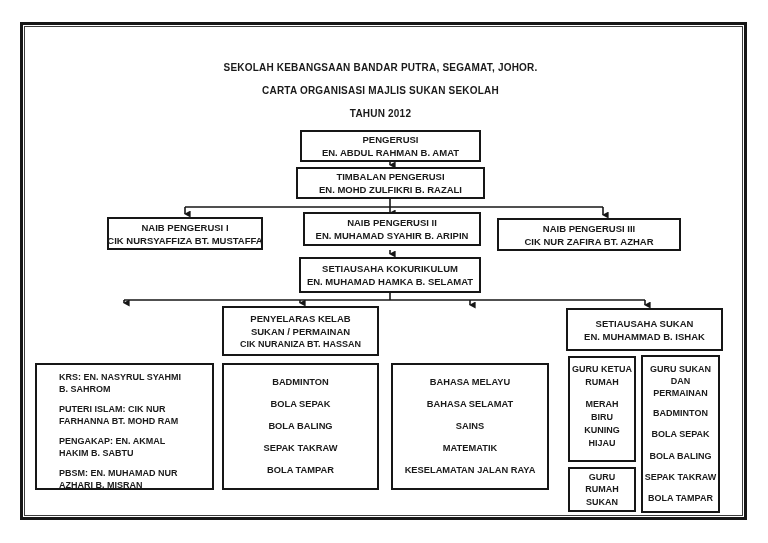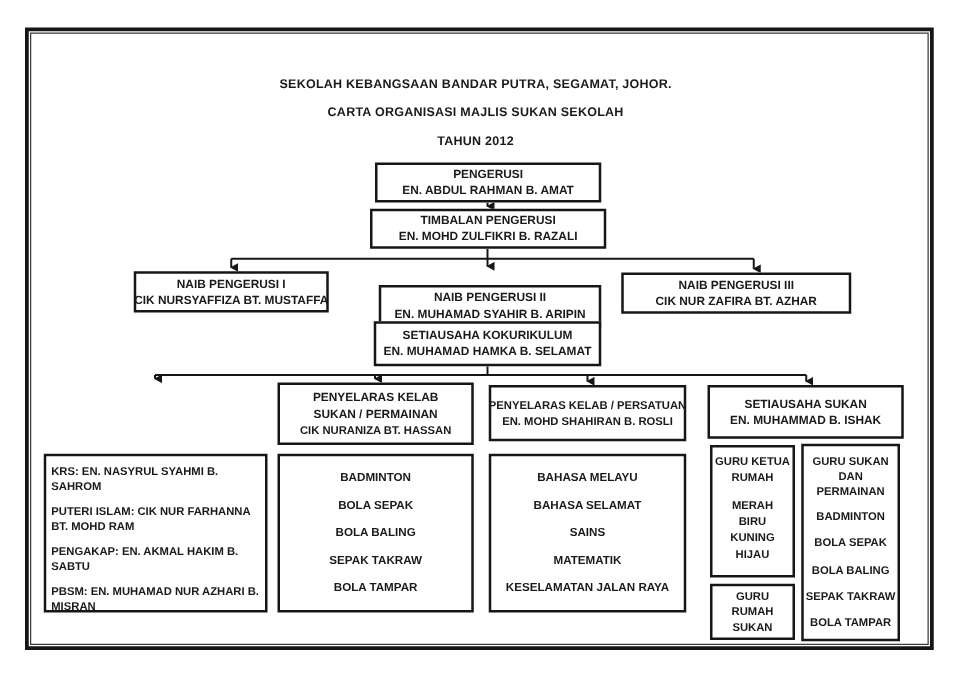--- a/index.html
+++ b/index.html
@@ -8,21 +8,21 @@
   #frame{position:absolute;left:20px;top:22px;width:721px;height:492px;border:3px solid #161616;}
   #frame-inner{position:absolute;inset:1px;border:1px solid #3c3c3c;}
   .title-line{position:absolute;left:20px;width:721px;text-align:center;font-weight:bold;
               font-size:10px;letter-spacing:.2px;}
   .box{position:absolute;background:#fff;border:2px solid #161616;box-sizing:border-box;
        display:flex;flex-direction:column;justify-content:center;align-items:center;
        font-weight:bold;text-align:center;}
   .bt,.bn{font-size:9.5px;line-height:13px;white-space:nowrap;}
   .list-box{justify-content:space-around;padding:6px 2px;}
   .list-item{font-size:9.3px;line-height:11px;}
-  .krs-box{justify-content:flex-start;align-items:flex-start;text-align:left;padding:7px 4px;}
+  .krs-box{justify-content:flex-start;align-items:flex-start;text-align:left;padding:7px 22px;}
   .krs-item{font-size:9px;line-height:11.5px;margin:0 0 9px 0;}
   .small-line{font-size:9px;line-height:13px;white-space:nowrap;}
   .gap8{height:9px;}
   svg.connectors{position:absolute;left:0;top:0;pointer-events:none;}
 </style>
 </head>
 <body>
 
 <div id="page">
   <div id="frame">
@@ -63,42 +63,38 @@
 
   <div class="box" style="left:296px;top:167px;width:189px;height:32px">
     <div class="bt">TIMBALAN PENGERUSI</div>
     <div class="bn">EN. MOHD ZULFIKRI B. RAZALI</div>
   </div>
 
   <div class="box" style="left:107px;top:217px;width:156px;height:33px">
     <div class="bt">NAIB PENGERUSI I</div>
     <div class="bn">CIK NURSYAFFIZA BT. MUSTAFFA</div>
   </div>
-  <div class="box" style="left:303px;top:228px;width:178px;height:34px">
+  <div class="box" style="left:303px;top:212px;width:178px;height:34px">
     <div class="bt">NAIB PENGERUSI II</div>
     <div class="bn">EN. MUHAMAD SYAHIR B. ARIPIN</div>
   </div>
   <div class="box" style="left:497px;top:218px;width:184px;height:33px">
     <div class="bt">NAIB PENGERUSI III</div>
     <div class="bn">CIK NUR ZAFIRA BT. AZHAR</div>
   </div>
 
   <div class="box" style="left:299px;top:257px;width:182px;height:36px">
     <div class="bt">SETIAUSAHA  KOKURIKULUM</div>
     <div class="bn">EN. MUHAMAD HAMKA B. SELAMAT</div>
   </div>
 
   <div class="box" style="left:222px;top:306px;width:157px;height:50px">
     <div class="bt">PENYELARAS KELAB</div>
     <div class="bt">SUKAN / PERMAINAN</div>
     <div class="bn" style="font-size:9px">CIK NURANIZA BT. HASSAN</div>
-  </div>
-  <div class="box" style="left:391px;top:308px;width:158px;height:45px">
-    <div class="bt" style="font-size:9px">PENYELARAS KELAB / PERSATUAN</div>
-    <div class="bn" style="font-size:9px">EN. MOHD SHAHIRAN B. ROSLI</div>
   </div>
   <div class="box" style="left:566px;top:308px;width:157px;height:43px">
     <div class="bt">SETIAUSAHA SUKAN</div>
     <div class="bn">EN. MUHAMMAD B. ISHAK</div>
   </div>
 
   <div class="box krs-box" style="left:35px;top:363px;width:179px;height:127px">
     <p class="krs-item">KRS: EN. NASYRUL SYAHMI B. SAHROM</p>
     <p class="krs-item">PUTERI ISLAM: CIK NUR FARHANNA BT. MOHD RAM</p>
     <p class="krs-item">PENGAKAP: EN. AKMAL HAKIM B. SABTU</p>

